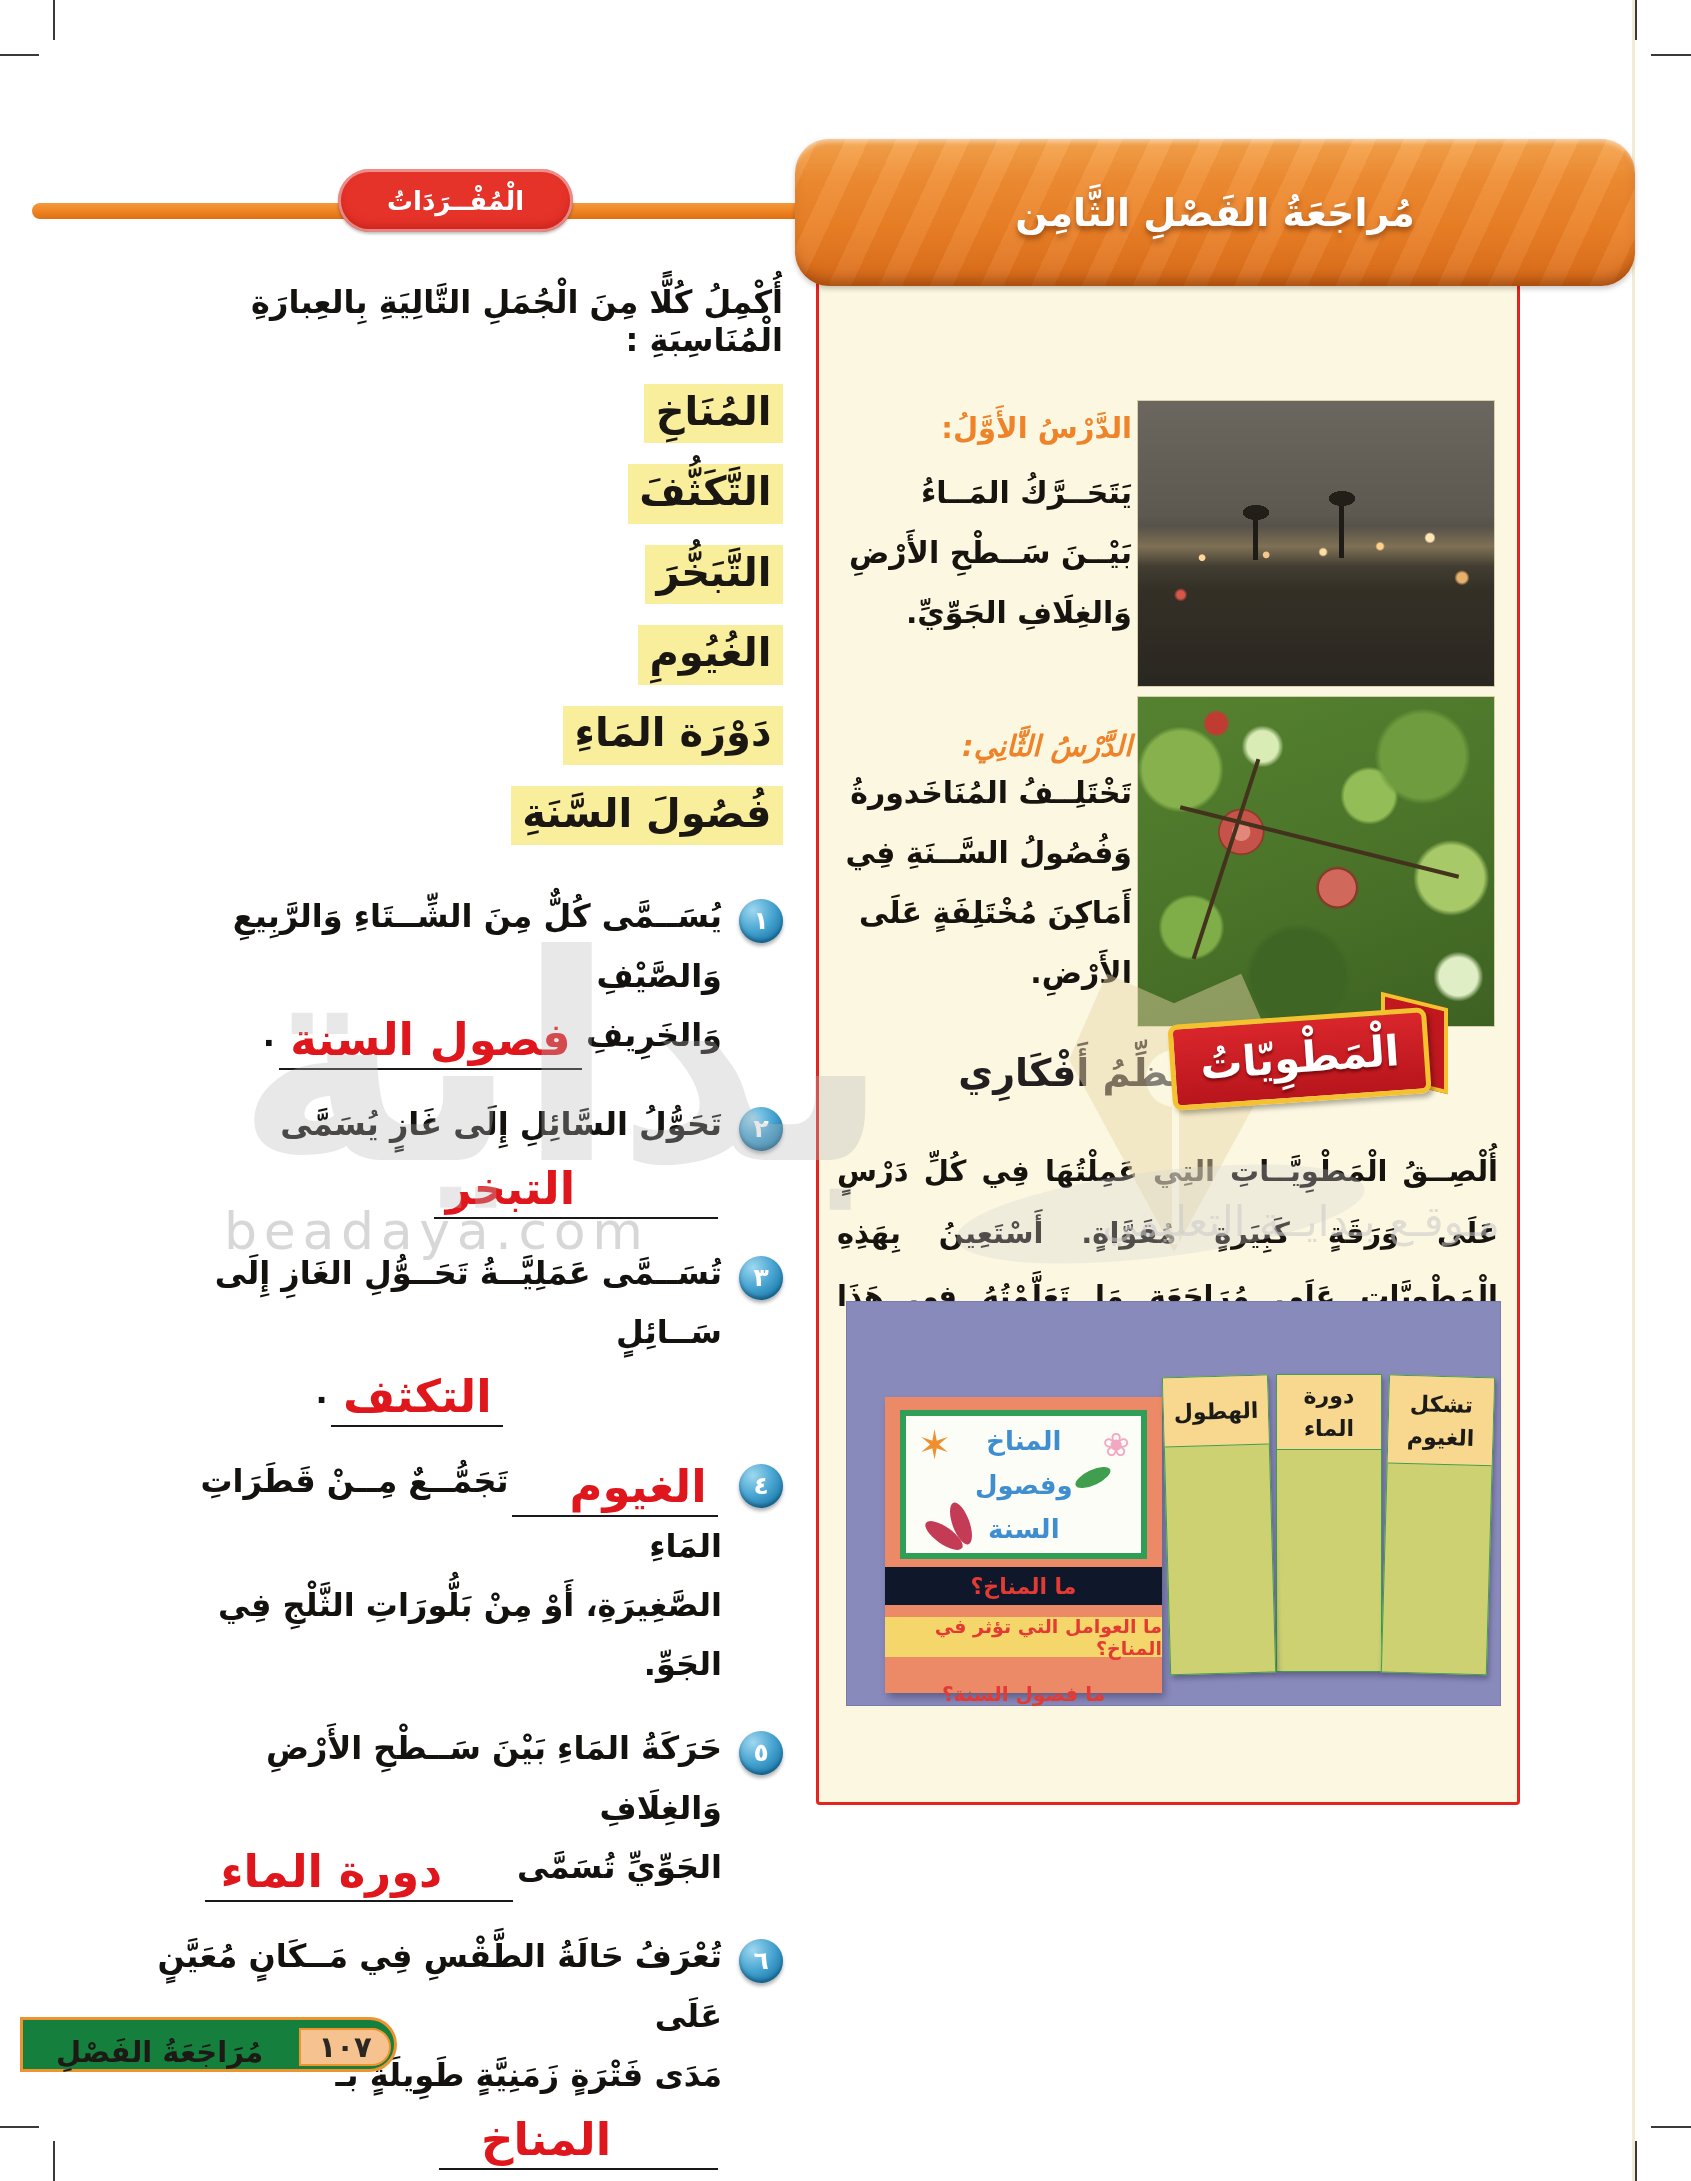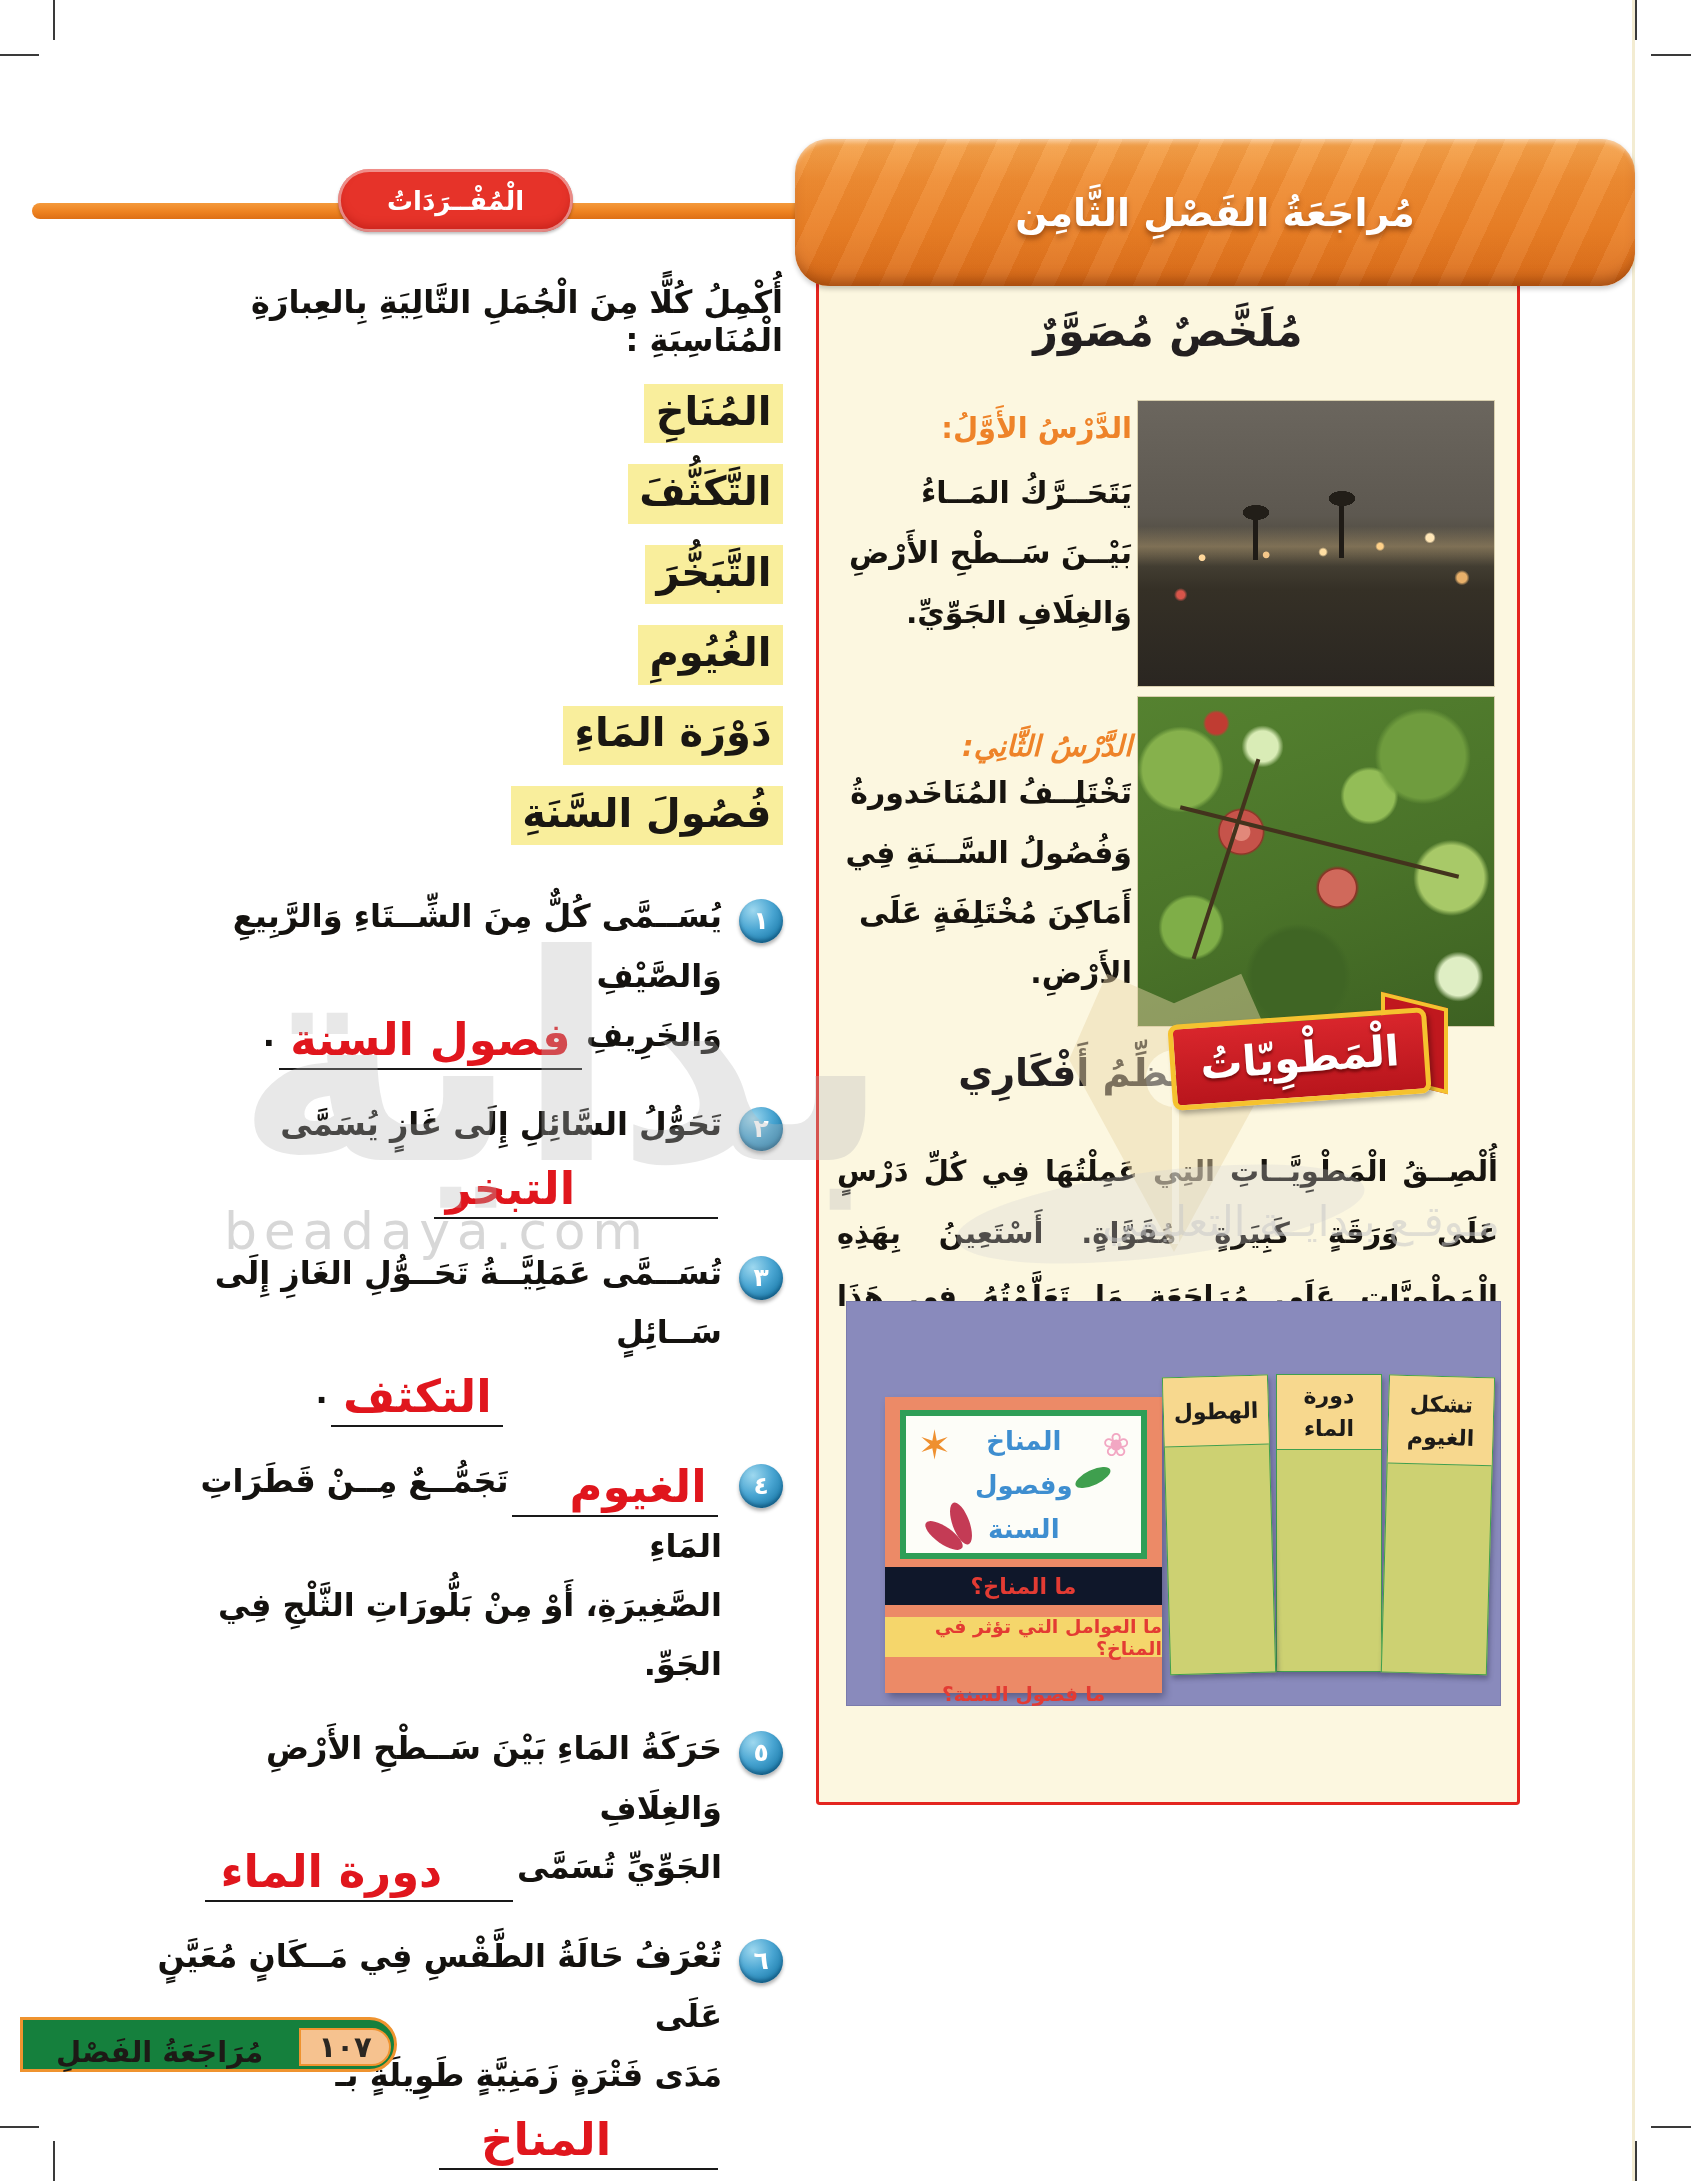--- a/index.html
+++ b/index.html
@@ -164,21 +164,20 @@
   <div class="crop" style="left:0;top:54px;width:40px;height:1.9px;"></div>
   <div class="crop" style="left:1636px;top:0;width:1.9px;height:40px;"></div>
   <div class="crop" style="left:1652px;top:54px;width:40px;height:1.9px;"></div>
   <div class="crop" style="left:0;top:2126px;width:40px;height:1.9px;"></div>
   <div class="crop" style="left:54px;top:2141px;width:1.9px;height:40px;"></div>
   <div class="crop" style="left:1652px;top:2126px;width:40px;height:1.9px;"></div>
   <div class="crop" style="left:1636px;top:2141px;width:1.9px;height:40px;"></div>
   <div class="edge-guide"></div>
 
   <div class="panel">
-    <div class="panel-heading">مُلَخَّصٌ مُصَوَّرٌ</div>
 
     <div class="lesson-label l1-label">الدَّرْسُ الأَوَّلُ:</div>
     <div class="lesson-text l1-text">يَتَحَــرَّكُ المَــاءُ بَيْــنَ سَــطْحِ الأَرْضِ وَالغِلَافِ الجَوِّيِّ.</div>
     <div class="photo photo1">
       <div class="palm" style="left:201px;top:103px;height:54px;"></div>
       <div class="palm" style="left:115px;top:117px;height:42px;"></div>
     </div>
 
     <div class="lesson-label l2-label">الدَّرْسُ الثَّانِي:</div>
     <div class="lesson-text l2-text">تَخْتَلِــفُ المُنَاخَدورةُ وَفُصُولُ السَّــنَةِ فِي أَمَاكِنَ مُخْتَلِفَةٍ عَلَى الأَرْضِ.</div>

